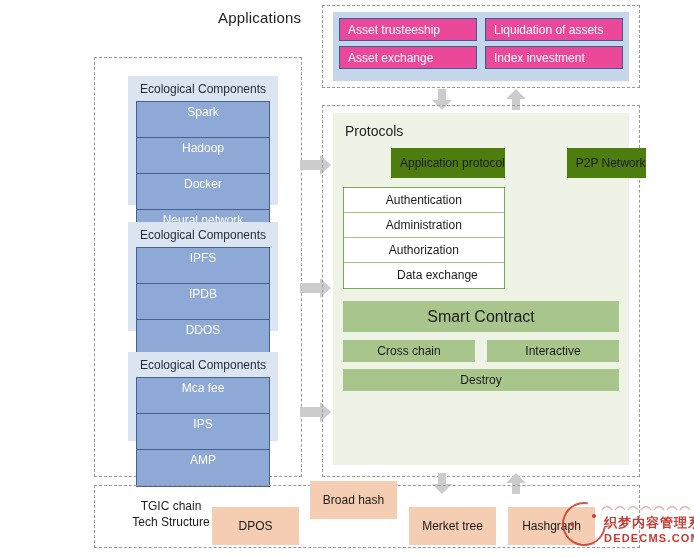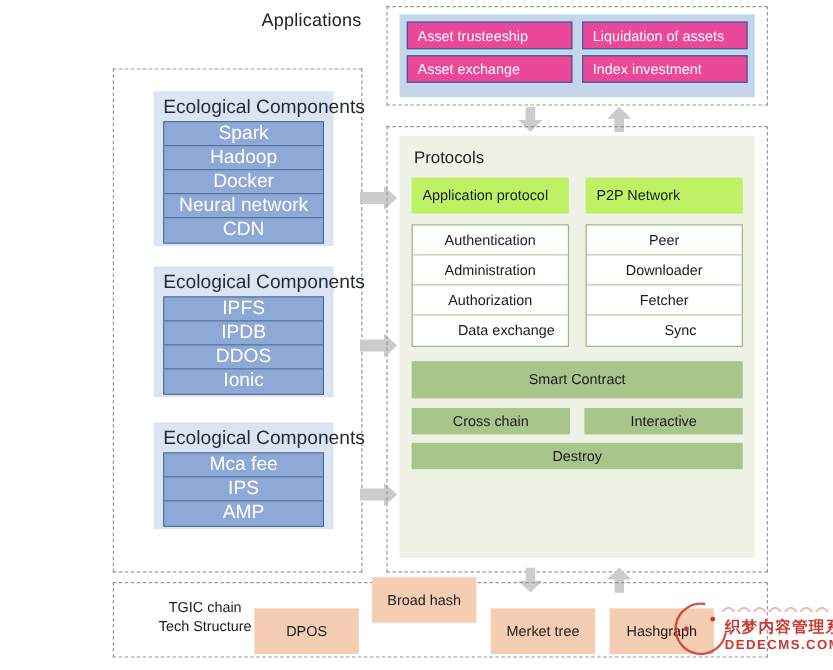--- a/index.html
+++ b/index.html
@@ -29,39 +29,39 @@
   }
 
   
   .eco-panel{
     position:absolute;
     background:#dbe5f1;
     box-sizing:border-box;
     padding:5px 8px 8px 8px;
   }
   .eco-title{
-    font-size:16px;
+    font-size:12px;
     color:#1f2a3a;
     text-align:center;
     line-height:17px;
     margin-bottom:3px;
     white-space:nowrap;
   }
   .eco-list{
     border:1px solid #44618f;
     box-sizing:border-box;
     background:#8ea9d6;
   }
   .eco-item{
     background:#8ea9d6;
     color:#ffffff;
-    font-size:16px;
+    font-size:12px;
     text-align:center;
     line-height:20px;
-    height:20px;
+    height:36px;
     border-bottom:1px solid #44618f;
     box-sizing:border-box;
     white-space:nowrap;
     overflow:hidden;
   }
   .eco-item:last-child{border-bottom:none;}
 
   
   .app-panel{
     position:absolute;
@@ -93,29 +93,30 @@
     padding:8px 10px 10px 10px;
   }
   .proto-title{
     font-size:14px;
     color:#222;
     margin:2px 0 9px 2px;
   }
   .proto-cols{display:flex;gap:14px;}
   .proto-col{flex:1;}
   .proto-head{
-    background:#bef264;
+    background:#4d7c0f;
     color:#1b1b1b;
     font-size:12px;
     height:30px;
     line-height:30px;
     padding-left:9px;
     box-sizing:border-box;
     white-space:nowrap;
     overflow:hidden;
+    margin-left:48px;
   }
   .proto-sublist{
     margin-top:9px;
     border:1px solid #7fa85f;
     box-sizing:border-box;
     background:#ffffff;
   }
   .proto-sub{
     background:#ffffff;
     color:#1b1b1b;
@@ -127,21 +128,21 @@
     box-sizing:border-box;
     white-space:nowrap;
     overflow:hidden;
   }
   .proto-sub:last-child{border-bottom:none;padding-left:27px;}
 
   .sc-box{
     margin-top:12px;
     background:#a8c58c;
     color:#1b1b1b;
-    font-size:12px;
+    font-size:16px;
     height:31px;
     line-height:31px;
     text-align:center;
     white-space:nowrap;
   }
   .sc-grid{margin-top:8px;display:flex;flex-direction:column;gap:7px;}
   .sc-row{display:flex;gap:12px;}
   .sc-cell{
     flex:1;
     background:#a8c58c;
@@ -292,26 +293,20 @@
         <div class="proto-sublist">
           <div class="proto-sub">Authentication</div>
           <div class="proto-sub">Administration</div>
           <div class="proto-sub">Authorization</div>
           <div class="proto-sub">Data exchange</div>
         </div>
       </div>
 
       <div class="proto-col">
         <div class="proto-head">P2P Network</div>
-        <div class="proto-sublist">
-          <div class="proto-sub">Peer</div>
-          <div class="proto-sub">Downloader</div>
-          <div class="proto-sub">Fetcher</div>
-          <div class="proto-sub">Sync</div>
-        </div>
       </div>
     </div>
 
     <div class="sc-box">Smart Contract</div>
 
     <div class="sc-grid">
       <div class="sc-row">
         <div class="sc-cell">Cross chain</div>
         <div class="sc-cell">Interactive</div>
       </div>

